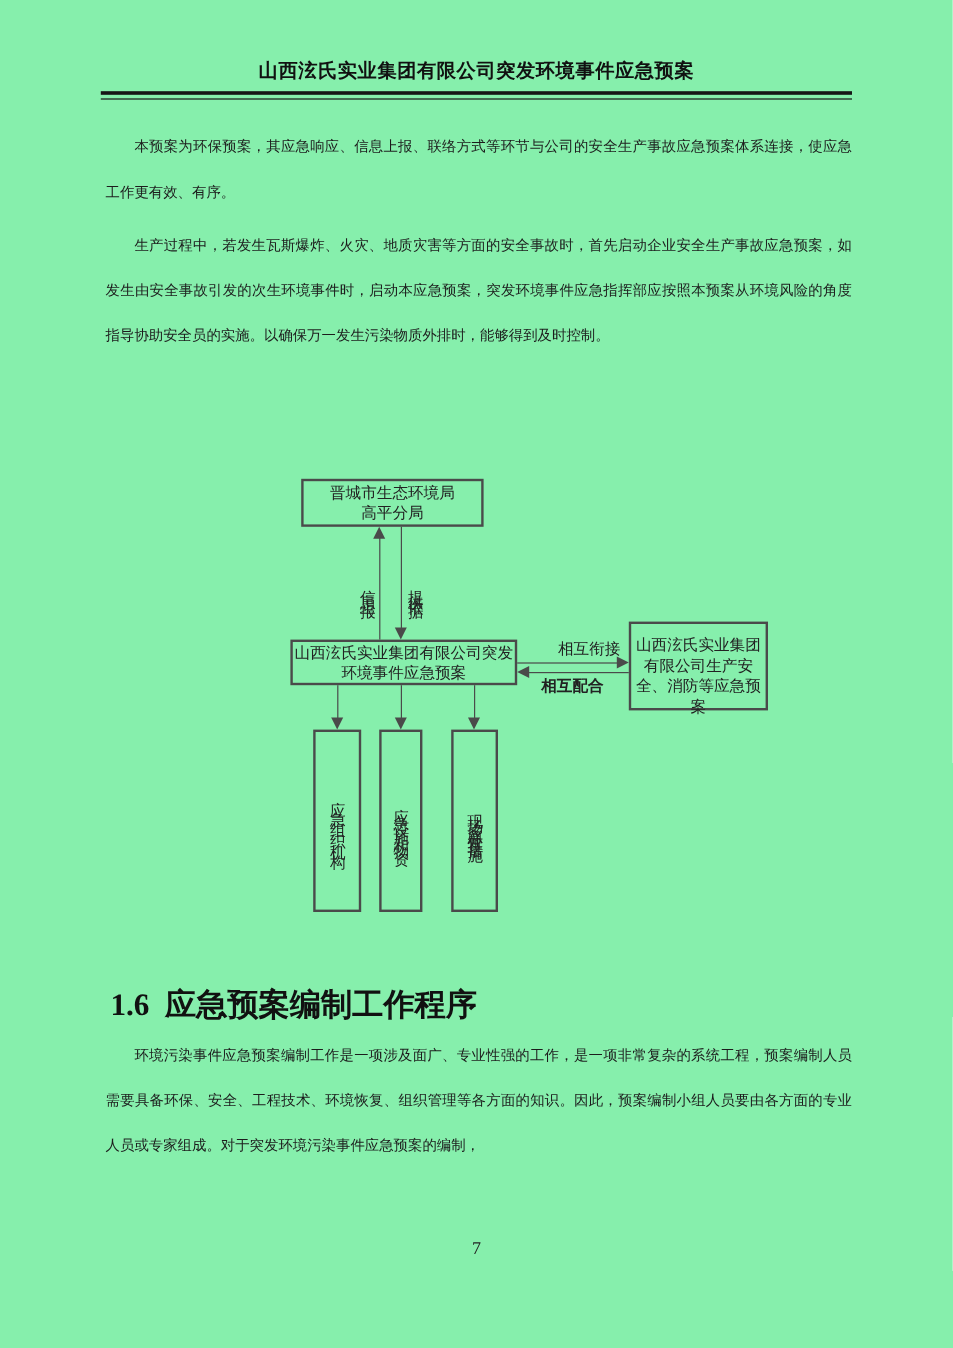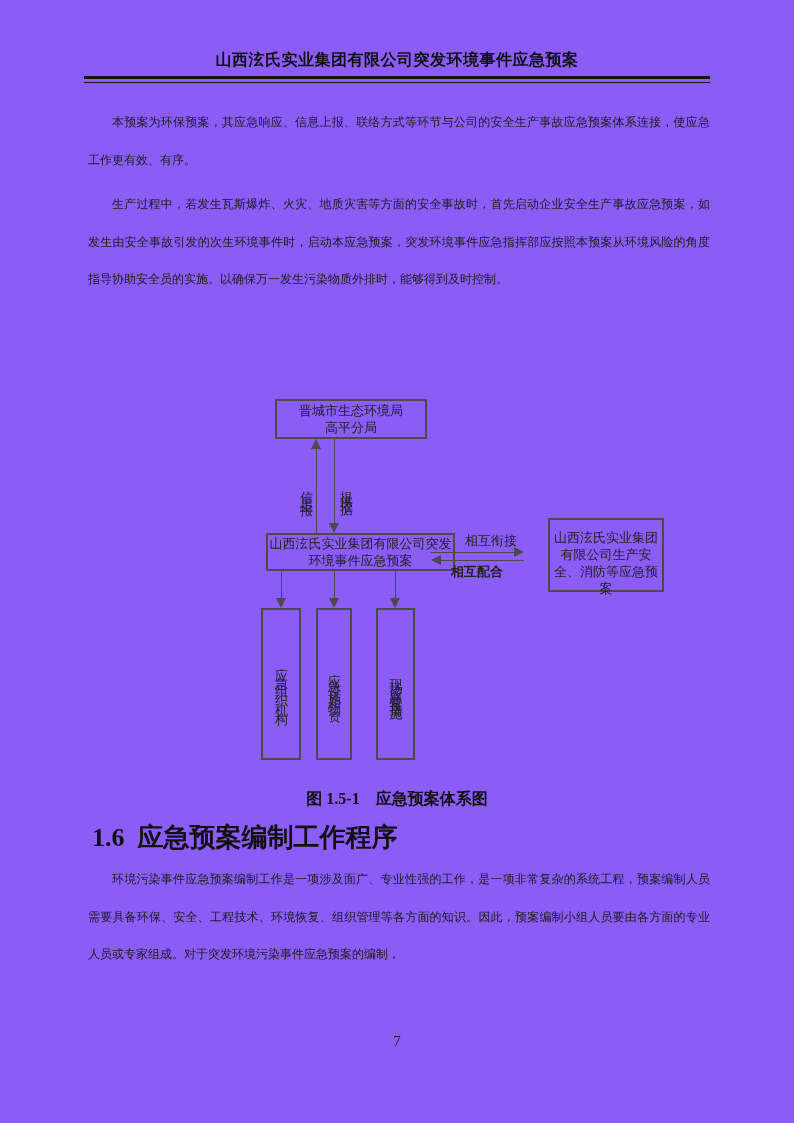--- a/index.html
+++ b/index.html
@@ -1,17 +1,17 @@
 <!DOCTYPE html>
 <html><head>
 <meta charset="utf-8">
 <style>
   html,body { margin:0; padding:0; background:#ffffff; }
   .page {
-    position:relative; width:794px; height:1123px; background:#8b5cf6;
+    position:relative; width:794px; height:1123px; background:#86efac;
     font-family:"Liberation Serif","DejaVu Serif",serif; color:#1c1c1c;
     overflow:hidden;
   }
   
   .header-title {
     position:absolute; top:49px; left:0; width:794px;
     text-align:center; font-size:16px; font-weight:bold; line-height:22px;
     letter-spacing:0.5px; color:#111;
   }
   .rule-thick { position:absolute; top:76px; left:84px; width:626px; height:3px; background:#161616; }
@@ -25,21 +25,20 @@
   .p1 { top:100px; }
   .p2 { top:182px; }
   .p3 { top:857px; }
   
   .diagram { position:absolute; top:0; left:0; width:794px; height:1123px; pointer-events:none; }
   .dbox {
     position:absolute; box-sizing:border-box; border:2px solid #4a4a4a;
     font-size:13px; line-height:17px; color:#222; text-align:center;
     display:flex; align-items:center; justify-content:center;
     white-space:pre-line;
-    margin-left:24px;
   }
   .dbox-wrap { display:block; padding-top:16px; white-space:normal; }
   .box-top    { left:251px; top:399px; width:152px; height:40px; }
   .box-mid    { left:242px; top:533px; width:189px; height:38px; }
   .box-right  { left:524px; top:518px; width:116px; height:74px; padding:1px 2px; }
   .vbox {
     position:absolute; box-sizing:border-box; border:2px solid #4a4a4a;
     writing-mode:vertical-rl; text-orientation:upright;
     font-size:13px; color:#222;
     display:flex; align-items:center; justify-content:center;
@@ -138,18 +137,17 @@
     <div class="vline line-b2"></div>
     <div class="ah ah-down ah-b2"></div>
     <div class="vline line-b3"></div>
     <div class="ah ah-down ah-b3"></div>
 
     <div class="vbox vbox1">应急组织机构</div>
     <div class="vbox vbox2">应急设施和物资</div>
     <div class="vbox vbox3">现场应急处置措施</div>
   </div>
 
-  <div class="figure-caption">图 1.5-1　应急预案体系图</div>
   <h2 class="section-heading">1.6  应急预案编制工作程序</h2>
   <p class="body-p p3">环境污染事件应急预案编制工作是一项涉及面广、专业性强的工作，是一项非常复杂的系统工程，预案编制人员需要具备环保、安全、工程技术、环境恢复、组织管理等各方面的知识。因此，预案编制小组人员要由各方面的专业人员或专家组成。对于突发环境污染事件应急预案的编制，</p>
 
   <div class="page-number">7</div>
 </div>
 
 </body></html>

